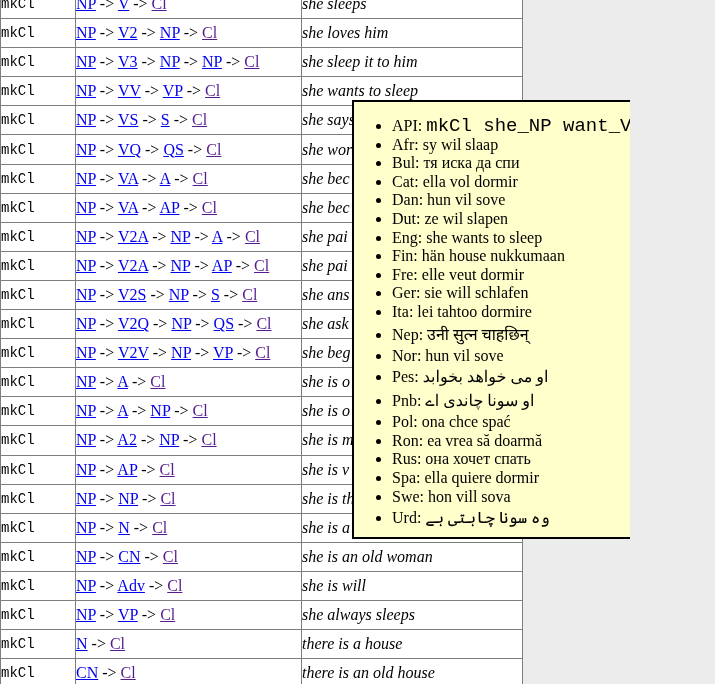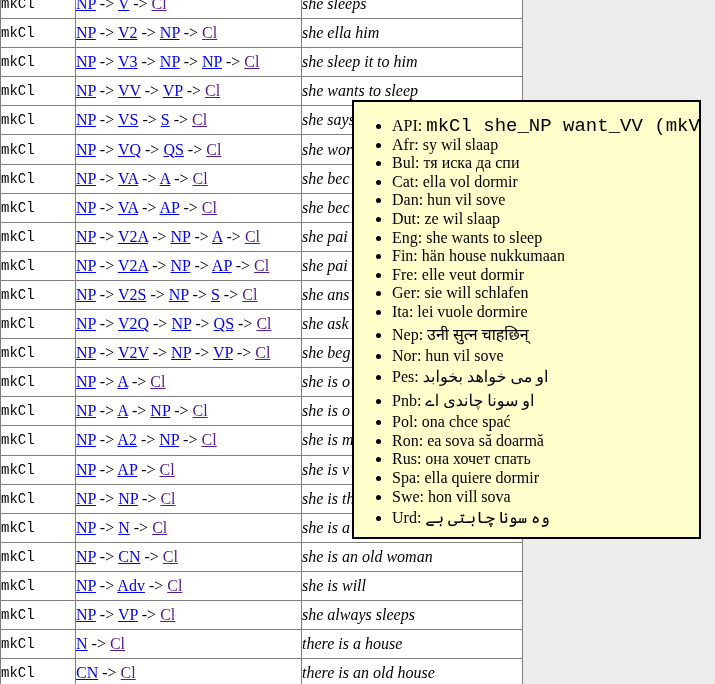--- a/index.html
+++ b/index.html
@@ -1,21 +1,21 @@
 <!DOCTYPE html>
 <html><head>
 <meta charset="utf-8">
 <style>
   html, body { margin: 0; padding: 0; }
   body {
     width: 715px; height: 684px; overflow: hidden;
     background: #ECECEC;
     font-family: "Liberation Serif", serif;
   }
-  .stage { position: relative; width: 715px; height: 684px; overflow: hidden; }
+  .stage { position: relative; width: 630px; height: 684px; overflow: hidden; }
 
   
   table.synopsis {
     position: absolute; left: 0; top: -11px;
     border-collapse: collapse; table-layout: fixed;
     width: 517px; background: #FFFFFF;
   }
   table.synopsis td {
     border: 1px solid #7E7E7E;
     height: 28.1px; padding: 0 2px 0 0;
@@ -69,21 +69,21 @@
   <table class="synopsis">
     <tbody id="synopsis-body">
         <tr>
           <td class="c1">mkCl</td>
           <td class="c2"><a class="rule-link unvisited">NP</a><span class="arrow"> -&gt; </span><a class="rule-link unvisited">V</a><span class="arrow"> -&gt; </span><a class="rule-link visited">Cl</a></td>
           <td class="c3">she sleeps</td>
         </tr>
         <tr>
           <td class="c1">mkCl</td>
           <td class="c2"><a class="rule-link unvisited">NP</a><span class="arrow"> -&gt; </span><a class="rule-link unvisited">V2</a><span class="arrow"> -&gt; </span><a class="rule-link unvisited">NP</a><span class="arrow"> -&gt; </span><a class="rule-link visited">Cl</a></td>
-          <td class="c3">she ella him</td>
+          <td class="c3">she loves him</td>
         </tr>
         <tr>
           <td class="c1">mkCl</td>
           <td class="c2"><a class="rule-link unvisited">NP</a><span class="arrow"> -&gt; </span><a class="rule-link unvisited">V3</a><span class="arrow"> -&gt; </span><a class="rule-link unvisited">NP</a><span class="arrow"> -&gt; </span><a class="rule-link unvisited">NP</a><span class="arrow"> -&gt; </span><a class="rule-link visited">Cl</a></td>
           <td class="c3">she sleep it to him</td>
         </tr>
         <tr>
           <td class="c1">mkCl</td>
           <td class="c2"><a class="rule-link unvisited">NP</a><span class="arrow"> -&gt; </span><a class="rule-link unvisited">VV</a><span class="arrow"> -&gt; </span><a class="rule-link unvisited">VP</a><span class="arrow"> -&gt; </span><a class="rule-link visited">Cl</a></td>
           <td class="c3">she wants to sleep</td>
@@ -191,32 +191,32 @@
       </tbody>
   </table>
 
   <div class="tooltip">
     <ul id="tooltip-list">
         <li class="script-code"><span class="lang">API: </span><span class="val">mkCl she_NP want_VV (mkVP sleep_V)</span></li>
         <li class="script-latin"><span class="lang">Afr: </span><span class="val">sy wil slaap</span></li>
         <li class="script-cyrillic"><span class="lang">Bul: </span><span class="val">тя иска да спи</span></li>
         <li class="script-latin"><span class="lang">Cat: </span><span class="val">ella vol dormir</span></li>
         <li class="script-latin"><span class="lang">Dan: </span><span class="val">hun vil sove</span></li>
-        <li class="script-latin"><span class="lang">Dut: </span><span class="val">ze wil slaap</span></li>
+        <li class="script-latin"><span class="lang">Dut: </span><span class="val">ze wil slapen</span></li>
         <li class="script-latin"><span class="lang">Eng: </span><span class="val">she wants to sleep</span></li>
         <li class="script-latin"><span class="lang">Fin: </span><span class="val">hän house nukkumaan</span></li>
         <li class="script-latin"><span class="lang">Fre: </span><span class="val">elle veut dormir</span></li>
         <li class="script-latin"><span class="lang">Ger: </span><span class="val">sie will schlafen</span></li>
-        <li class="script-latin"><span class="lang">Ita: </span><span class="val">lei vuole dormire</span></li>
+        <li class="script-latin"><span class="lang">Ita: </span><span class="val">lei tahtoo dormire</span></li>
         <li class="script-devanagari"><span class="lang">Nep: </span><span class="val">उनी सुत्न चाहछिन्</span></li>
         <li class="script-latin"><span class="lang">Nor: </span><span class="val">hun vil sove</span></li>
         <li class="script-arabic"><span class="lang">Pes: </span><span class="val">او می خواهد بخوابد</span></li>
         <li class="script-arabic"><span class="lang">Pnb: </span><span class="val">او سونا چاندی اے</span></li>
         <li class="script-latin"><span class="lang">Pol: </span><span class="val">ona chce spać</span></li>
-        <li class="script-latin"><span class="lang">Ron: </span><span class="val">ea sova să doarmă</span></li>
+        <li class="script-latin"><span class="lang">Ron: </span><span class="val">ea vrea să doarmă</span></li>
         <li class="script-cyrillic"><span class="lang">Rus: </span><span class="val">она хочет спать</span></li>
         <li class="script-latin"><span class="lang">Spa: </span><span class="val">ella quiere dormir</span></li>
         <li class="script-latin"><span class="lang">Swe: </span><span class="val">hon vill sova</span></li>
         <li class="script-arabic"><span class="lang">Urd: </span><span class="val">وه سونا چاہتی ہے</span></li>
       </ul>
   </div>
 
 </div>
 
 </body></html>

